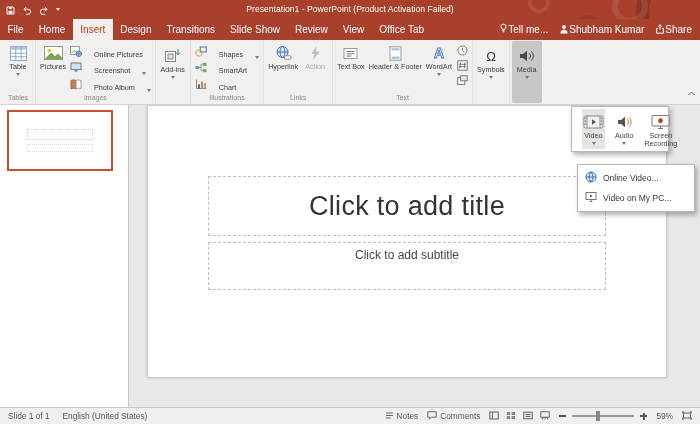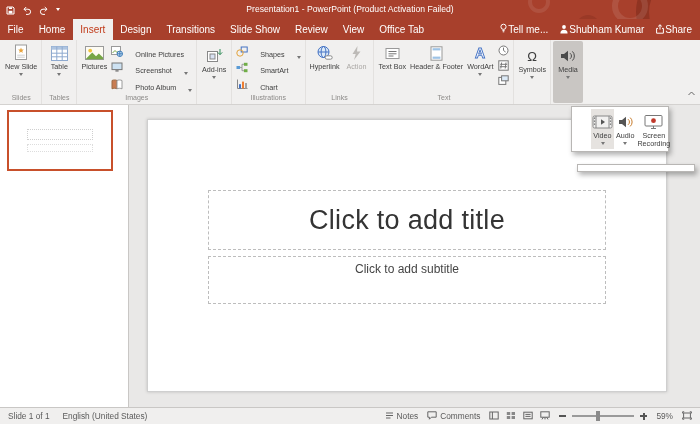--- a/index.html
+++ b/index.html
@@ -43,28 +43,28 @@
   .disabled{color:#ABA8A5}
   .open{background:#C9C6C3}
   .collapse{position:absolute;right:4px;bottom:3px;z-index:3}
 
   
   .thumbs{position:absolute;left:0;top:105px;width:129px;bottom:17px;background:#fff;border-right:1px solid #C9C7C5;z-index:1}
   .thumb{position:absolute;left:7px;top:5px;width:106px;height:61px;background:#fff;border:2px solid #C8502B}
   .mini-title{position:absolute;left:18%;top:30%;width:64%;height:20%;border:1px dotted #CFCFCF}
   .mini-sub{position:absolute;left:18%;top:56%;width:64%;height:14%;border:1px dotted #DDD}
   .canvas{position:absolute;left:129px;top:105px;right:0;bottom:17px;background:#E9E8E7;z-index:1}
-  .slide{position:absolute;left:18px;top:14px;width:520px;height:273px;background:#fff;border:1px solid #CFCFCF;box-shadow:0 0 3px rgba(0,0,0,.18)}
+  .slide{position:absolute;left:18px;top:0;width:520px;height:273px;background:#fff;border:1px solid #CFCFCF;box-shadow:0 0 3px rgba(0,0,0,.18)}
   .ph-title{position:absolute;left:60px;top:70px;width:398px;height:60px;border:1px dashed #BDBDBD;display:flex;align-items:center;justify-content:center}
   .ph-title span{font-size:27px;color:#343434;letter-spacing:.3px}
   .ph-sub{position:absolute;left:60px;top:136px;width:398px;height:48px;border:1px dashed #BDBDBD;display:flex;justify-content:center;align-items:flex-start;padding-top:5px}
   .ph-sub span{font-size:12px;color:#454545}
 
   
-  .media-menu{position:absolute;left:571px;top:106px;width:98px;background:#fff;border:1px solid #B8B6B4;box-shadow:2px 3px 5px rgba(0,0,0,.3);z-index:20;display:flex;padding:2px 19px;gap:1px}
+  .media-menu{position:absolute;left:571px;top:106px;width:98px;background:#fff;border:1px solid #B8B6B4;box-shadow:2px 3px 5px rgba(0,0,0,.3);z-index:20;display:flex;padding:2px 10px;gap:9px}
   .mm-btn{display:flex;flex-direction:column;align-items:center;font-size:7.2px;color:var(--txt);text-align:center;line-height:1.18;padding:3px 1px 0}
   .mm-btn .bicon{height:18px;display:flex;align-items:flex-end;justify-content:center;margin-bottom:2px}
   .mm-video{width:29px;background:#E6E3E0}
   .mm-audio{width:27px}
   .mm-rec{width:37px}
   .video-sub{position:absolute;left:577px;top:164px;width:118px;background:#fff;border:1px solid #B8B6B4;box-shadow:2px 3px 5px rgba(0,0,0,.3);z-index:21;padding:3px 1px}
   .mi{display:flex;align-items:center;gap:6px;padding:3px 6px;font-size:8.5px;color:#333;white-space:nowrap}
 
   
   .statusbar{position:absolute;left:0;bottom:0;width:100%;height:17px;background:#F0EFEE;border-top:1px solid #C9C7C5;display:flex;align-items:center;font-size:8.3px;color:#5A5A5A;padding:0 8px;gap:13px;z-index:2}
@@ -141,36 +141,20 @@
               <path d="M3.2 2.4 5 .8l1.8 1.6" fill="none" stroke="#fff"></path>
               <path d="M3 4.4H1.6v4.8h6.8V4.4H7" fill="none" stroke="#fff"></path>
             </svg></span>
         <span>Share</span>
       </span>
     </div>
   </div>
 
   <div class="ribbon">
 
-    <div class="rgroup">
-      <div class="rg-body">
-        <div class="bigbtn">
-          <span class="bicon">
-              <svg width="14" height="17" viewBox="0 0 14 17">
-                <rect x="1.5" y="1" width="11" height="14.5" fill="#fff" stroke="#9a9a9a"></rect>
-                <path d="M7 3.6 7.8 5.4 9.8 5.6 8.3 6.9 8.8 8.9 7 7.8 5.2 8.9 5.7 6.9 4.2 5.6 6.2 5.4Z" fill="#E8A33D"></path>
-                <path d="M3.2 11.2h7.6M3.2 13.2h7.6" stroke="#CFCFCF"></path>
-              </svg>
-            </span>
-          <span>New Slide</span>
-          <span class="caret"></span>
-        </div>
-      </div>
-      <div class="rg-label">Slides</div>
-    </div>
 
     <div class="rgroup">
       <div class="rg-body">
         <div class="bigbtn">
           <span class="bicon">
               <svg width="17" height="15" viewBox="0 0 17 15">
                 <rect x="0.5" y="0.5" width="16" height="14" fill="#fff" stroke="#8FAACF"></rect>
                 <rect x="0.5" y="0.5" width="16" height="3.2" fill="#AEC4E0"></rect>
                 <path d="M5.8.5v14M11.2.5v14M.5 7.2h16M.5 10.8h16" stroke="#8FAACF" fill="none"></path>
               </svg>
@@ -441,20 +425,35 @@
             <rect x="2" y="1.5" width="17" height="10.5" rx="1" fill="#fff" stroke="#777"></rect>
             <circle cx="10.5" cy="6.7" r="2.4" fill="#C0392B"></circle>
             <path d="M8 14.5h5M10.5 12v2.5" stroke="#777"></path>
           </svg>
         </span>
       <span>Screen Recording</span>
     </div>
   </div>
 
   <div class="video-sub">
+    <div class="mi">
+      <span><svg width="12" height="12" viewBox="0 0 12 12">
+            <circle cx="6" cy="6" r="5" fill="#DCEAF7" stroke="#2E75B5"></circle>
+            <path d="M1 6h10M6 1a7.5 7.5 0 0 1 0 10M6 1a7.5 7.5 0 0 0 0 10" fill="none" stroke="#2E75B5"></path>
+          </svg></span>
+      <span>Online Video...</span>
+    </div>
+    <div class="mi">
+      <span><svg width="12" height="12" viewBox="0 0 12 12">
+            <rect x="1" y="1.5" width="10" height="7" fill="#fff" stroke="#777"></rect>
+            <path d="M4.5 10.5h3M6 8.5v2" stroke="#777"></path>
+            <path d="M5 3.4 7.6 5 5 6.6Z" fill="#555"></path>
+          </svg></span>
+      <span>Video on My PC...</span>
+    </div>
   </div>
 
   <div class="statusbar">
     <span>Slide 1 of 1</span>
     <span>English (United States)</span>
     <div class="sb-right">
       <span class="sb-item">
         <span><svg width="9" height="9" viewBox="0 0 9 9">
               <path d="M1 2h7M1 4.5h7M1 7h4.5" stroke="#666"></path>
             </svg></span>

